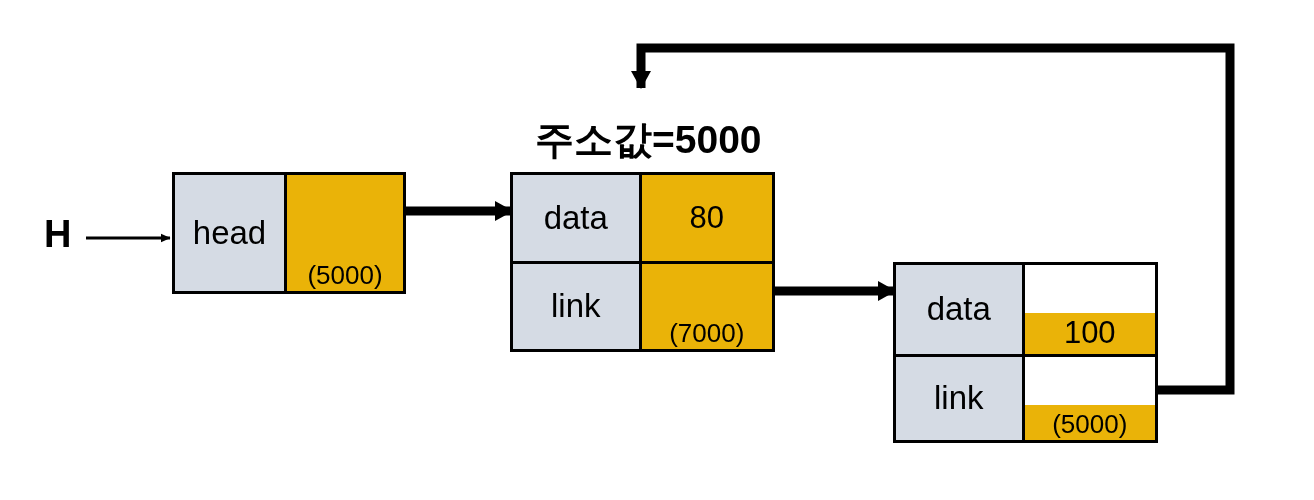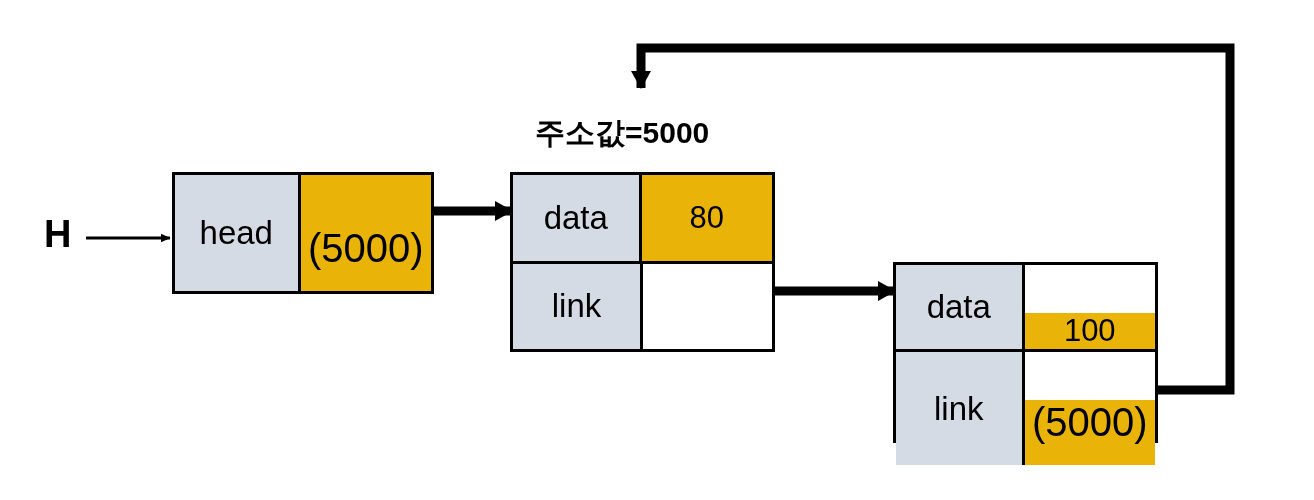--- a/index.html
+++ b/index.html
@@ -62,28 +62,28 @@
     box-sizing: border-box;
     background: #eab308;
     display: flex;
     align-items: center;
     justify-content: center;
     font-size: 31px;
     font-weight: 400;
   }
   .cell-value.addr {
     align-items: flex-end;
-    padding-bottom: 20px;
-    font-size: 40px;
+    padding-bottom: 0;
+    font-size: 26px;
   }
   
   #node-head {
     left: 172px;
     top: 172px;
-    width: 262px;
+    width: 234px;
     height: 122px;
   }
   #node-head .cell-label { width: 127px; }
   #node-head .cell-value { width: 132px; }
 
   #node-5000 {
     left: 510px;
     top: 172px;
     width: 265px;
     height: 180px;
@@ -96,21 +96,21 @@
     top: 262px;
     width: 265px;
     height: 181px;
   }
   #node-7000 .cell-label { width: 130px; }
   #node-7000 .cell-value { width: 132px; margin-top: 48px; }
 
   
   .addr-caption {
     position: absolute;
-    font-size: 30px;
+    font-size: 39px;
     font-weight: 700;
     white-space: nowrap;
   }
   #caption-5000 { left: 535px; top: 113px; }
   #caption-7000 { left: 905px; top: 208px; }
 
   
   #h-label {
     position: absolute;
     left: 44px;
@@ -166,20 +166,21 @@
 
   <div class="addr-caption" id="caption-5000">주소값=5000</div>
 
   <div class="node" id="node-5000">
     <div class="node-row with-divider">
       <div class="cell-label">data</div>
       <div class="cell-value">80</div>
     </div>
     <div class="node-row">
       <div class="cell-label">link</div>
+      <div class="cell-value addr">(7000)</div>
     </div>
   </div>
 
 
   <div class="node" id="node-7000">
     <div class="node-row with-divider">
       <div class="cell-label">data</div>
       <div class="cell-value">100</div>
     </div>
     <div class="node-row">

